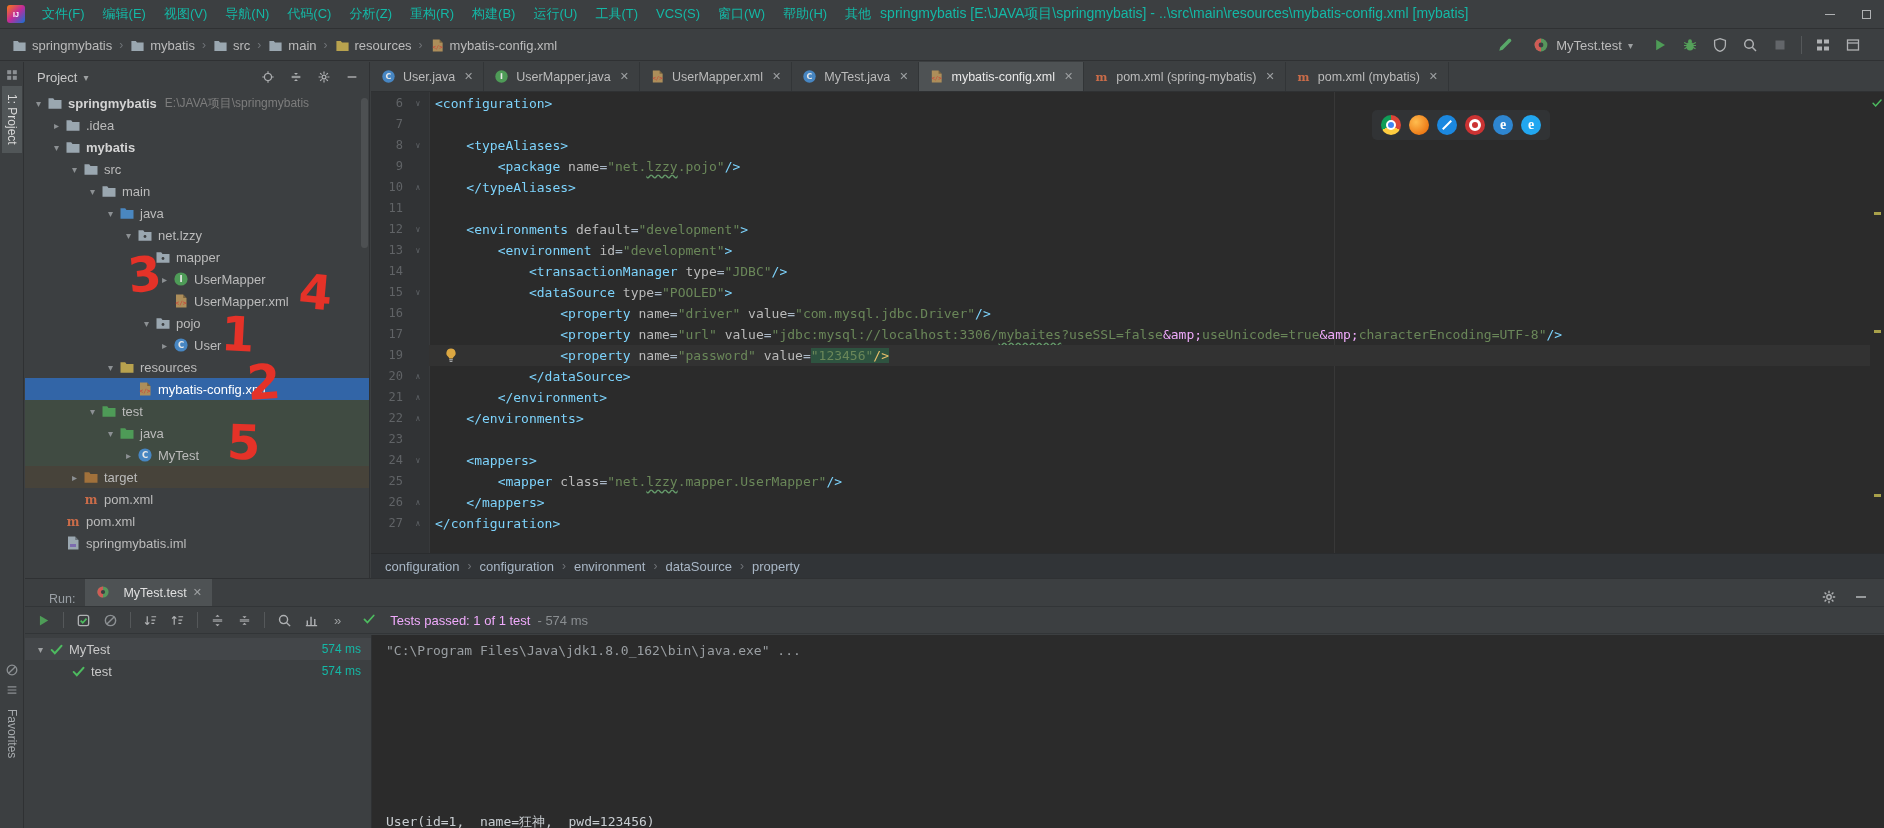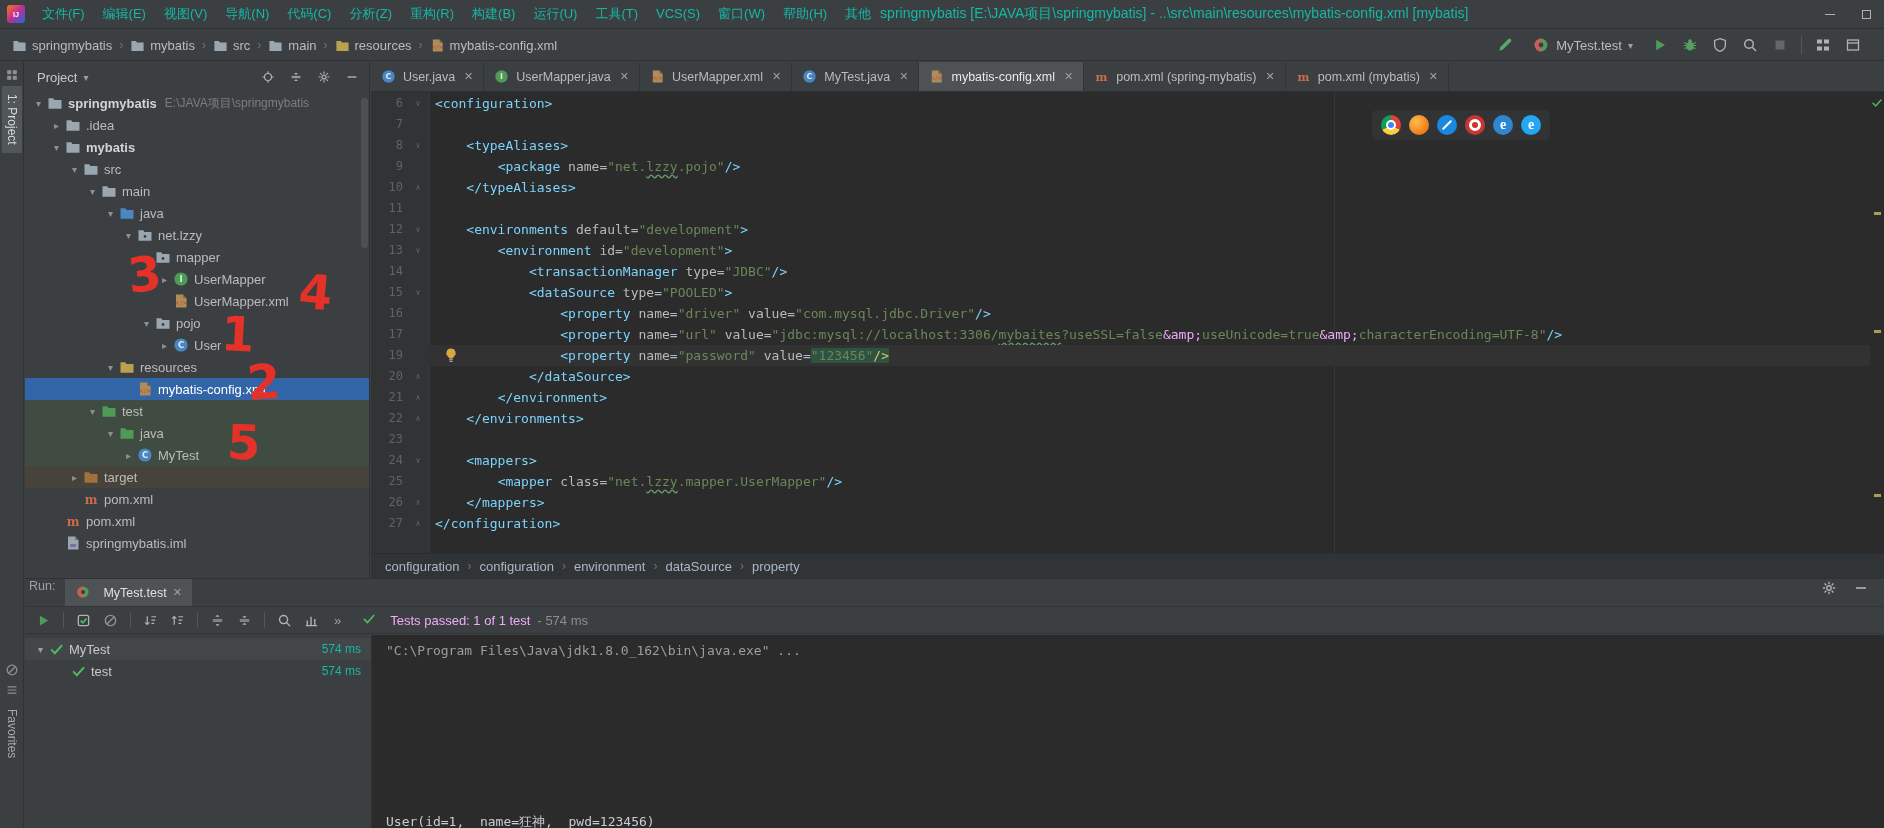--- a/index.html
+++ b/index.html
@@ -102,21 +102,21 @@
   .bi-opera::after{content:"";position:absolute;inset:4px;border-radius:50%;border:3px solid #fff}
   .bi-edge{background:#2e86d1}
   .bi-ie{background:#22a7f0}
 
   
   .ed-crumbs{position:absolute;left:371px;top:553px;right:0;height:25px;background:#313437;border-top:1px solid #2a2c2e;display:flex;align-items:center;padding-left:14px;font-size:13px;color:#a9b7c6}
   .ed-crumbs .csep{margin:0 8px}
 
   
   .run-panel{position:absolute;left:25px;right:0;top:578px;bottom:0;background:#3c3f41;border-top:1px solid #2f3133}
-  .rp-header{height:27px;display:flex;align-items:flex-start;padding-left:4px}
+  .rp-header{height:27px;display:flex;align-items:flex-end;padding-left:24px}
   .rp-run-label{color:#9aa0a6;font-size:12.5px;margin-right:10px}
   .rp-tab{height:27px;display:flex;align-items:center;gap:6px;padding:0 10px;background:#4e5254;color:#e0e0e0;font-size:12.5px}
   .rp-tab .ticon svg{width:14px;height:14px}
   .rp-tab .x{color:#9da0a2;font-size:11px}
   .rp-hdr-right{margin-left:auto;display:flex;gap:14px;padding-right:14px}
   .rp-toolbar{height:28px;display:flex;align-items:center;gap:2px;padding-left:6px;border-top:1px solid #323537;border-bottom:1px solid #323537}
   .rtbi{width:25px;height:22px;display:flex;align-items:center;justify-content:center}
   .rtbi svg{width:15px;height:15px}
   .rtb-sep{width:1px;height:16px;background:#55585a;margin:0 5px}
   .rtb-more{color:#9da0a2;font-size:13px;margin:0 8px}

